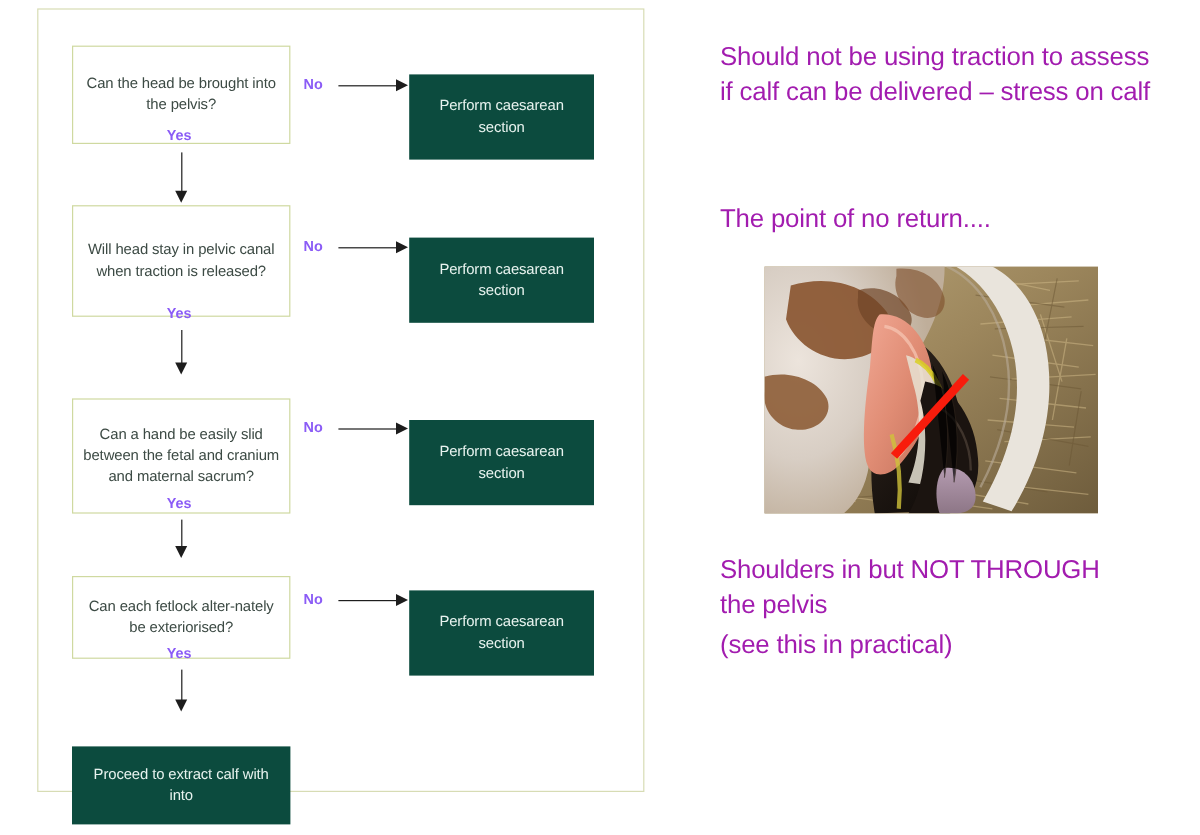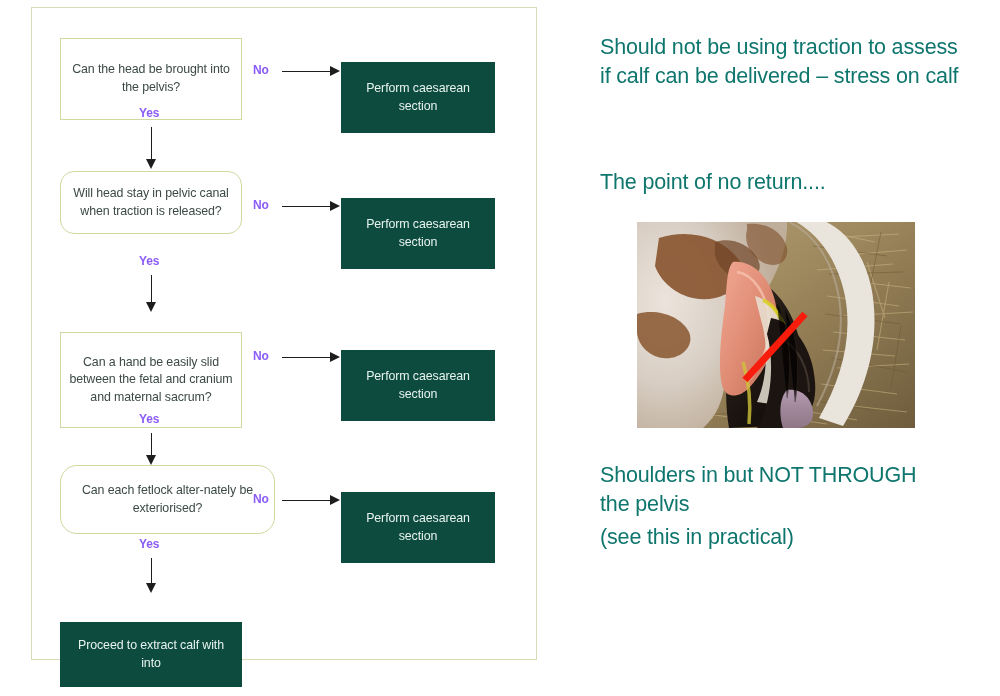--- a/index.html
+++ b/index.html
@@ -109,21 +109,21 @@
     width: 0;
     height: 0;
     border-left: 5.5px solid transparent;
     border-right: 5.5px solid transparent;
     border-top: 10px solid #1d1d1d;
   }
 
   
   .rt-text {
     position: absolute;
-    color: #0f766e;
+    color: #a21caf;
     font-size: 21.5px;
     line-height: 1.37;
     letter-spacing: -0.15px;
     font-weight: 400;
   }
 
   .photo-frame {
     position: absolute;
     left: 637px;
     top: 222px;
@@ -149,21 +149,21 @@
   </div>
   <div class="node node-action" style="left:309px; top:26px; width:154px; height:71px;">
     <span class="node-text">Perform caesarean section</span>
   </div>
   <div class="edge-label" style="left:107px; top:98px;">Yes</div>
   <div class="arrow-v" style="left:114px; top:119px; height:42px;">
     <div class="shaft"></div>
     <div class="head"></div>
   </div>
 
-  <div class="node node-decision" style="left:28px; top:163px; width:182px; height:63px;border-radius:14px;">
+  <div class="node node-decision" style="left:28px; top:163px; width:182px; height:93px;">
     <span class="node-text">Will head stay in pelvic canal when traction is released?</span>
   </div>
   <div class="edge-label" style="left:221px; top:190px;">No</div>
   <div class="arrow-h" style="left:250px; top:193px; width:58px;">
     <div class="shaft"></div>
     <div class="head"></div>
   </div>
   <div class="node node-action" style="left:309px; top:162px; width:154px; height:71px;">
     <span class="node-text">Perform caesarean section</span>
   </div>
@@ -183,21 +183,21 @@
   </div>
   <div class="node node-action" style="left:309px; top:314px; width:154px; height:71px;">
     <span class="node-text">Perform caesarean section</span>
   </div>
   <div class="edge-label" style="left:107px; top:404px;">Yes</div>
   <div class="arrow-v" style="left:114px; top:425px; height:32px;">
     <div class="shaft"></div>
     <div class="head"></div>
   </div>
 
-  <div class="node node-decision" style="left:28px; top:457px; width:215px; height:69px;border-radius:17px;">
+  <div class="node node-decision" style="left:28px; top:472px; width:182px; height:69px;">
     <span class="node-text">Can each fetlock alter-nately be exteriorised?</span>
   </div>
   <div class="edge-label" style="left:221px; top:484px;">No</div>
   <div class="arrow-h" style="left:250px; top:487px; width:58px;">
     <div class="shaft"></div>
     <div class="head"></div>
   </div>
   <div class="node node-action" style="left:309px; top:456px; width:154px; height:71px;">
     <span class="node-text">Perform caesarean section</span>
   </div>

